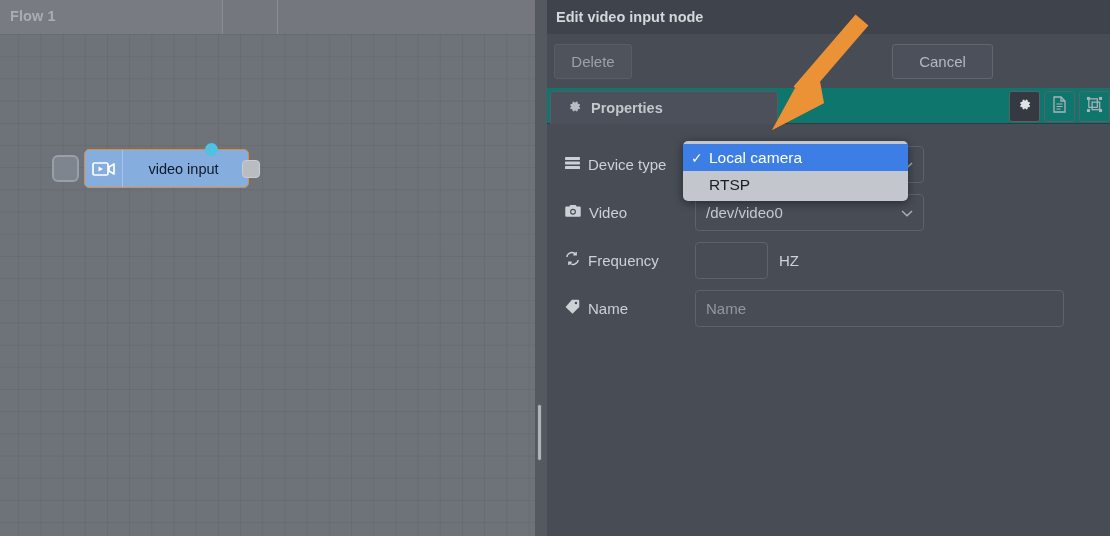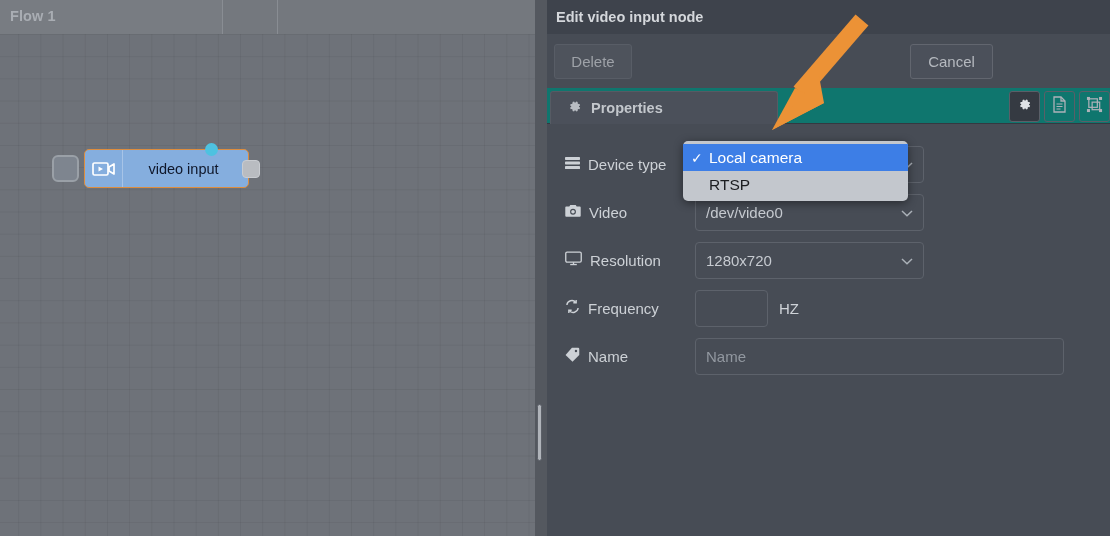--- a/index.html
+++ b/index.html
@@ -101,21 +101,21 @@
     position: absolute; top: 10px; height: 35px;
     font-family: "Liberation Sans", sans-serif;
     font-size: 15px; border-radius: 3px; cursor: pointer;
     display: flex; align-items: center; justify-content: center;
   }
   .btn-delete {
     left: 7px; width: 78px;
     background: #4e535c; border: 1px solid #585d66; color: #9ea2a8;
   }
   .btn-cancel {
-    right: 117px; width: 83px;
+    right: 117px; width: 101px;
     background: #4b505a; border: 1px solid #62666f; color: #b5b9bf;
   }
   .btn-done {
     right: 7px; width: 75px;
     background: #b22b30; border: 1px solid #b22b30; color: #fff;
   }
 
   .tabs-row {
     position: relative; height: 36px; background: #0f766e;
     border-bottom: 1px solid #343941;
@@ -318,40 +318,20 @@
         <div class="field-select">
           <span>/dev/video0</span>
           <span class="chev">
             <svg width="12" height="8" viewBox="0 0 12 8">
               <path d="M1 1.5L6 6.3l5-4.8" fill="none" stroke="#aab0b7" stroke-width="1.5"></path>
             </svg>
           </span>
         </div>
       </div>
 
-      <div class="row">
-        <div class="row-label">
-          <span>
-            <svg width="17" height="15" viewBox="0 0 18 15">
-              <rect x="0.8" y="0.8" width="16.4" height="10.6" rx="1.4" fill="none" stroke="#cdd1d6" stroke-width="1.4"></rect>
-              <path d="M5.5 13.9h7" stroke="#cdd1d6" stroke-width="1.4"></path>
-              <path d="M9 11.4v2.5" stroke="#cdd1d6" stroke-width="1.4"></path>
-            </svg>
-          </span>
-          <span>Resolution</span>
-        </div>
-        <div class="field-select">
-          <span>1280x720</span>
-          <span class="chev">
-            <svg width="12" height="8" viewBox="0 0 12 8">
-              <path d="M1 1.5L6 6.3l5-4.8" fill="none" stroke="#aab0b7" stroke-width="1.5"></path>
-            </svg>
-          </span>
-        </div>
-      </div>
 
       <div class="row">
         <div class="row-label">
           <span>
             <svg width="15" height="15" viewBox="0 0 16 16" fill="none" stroke="#cdd1d6" stroke-width="1.5">
               <path d="M2 6.4A5.4 5.4 0 0111.5 3.6"></path>
               <path d="M14 9.6A5.4 5.4 0 014.5 12.4"></path>
               <path d="M11.9 1v3h-3"></path>
               <path d="M4.1 15v-3h3"></path>
             </svg>

